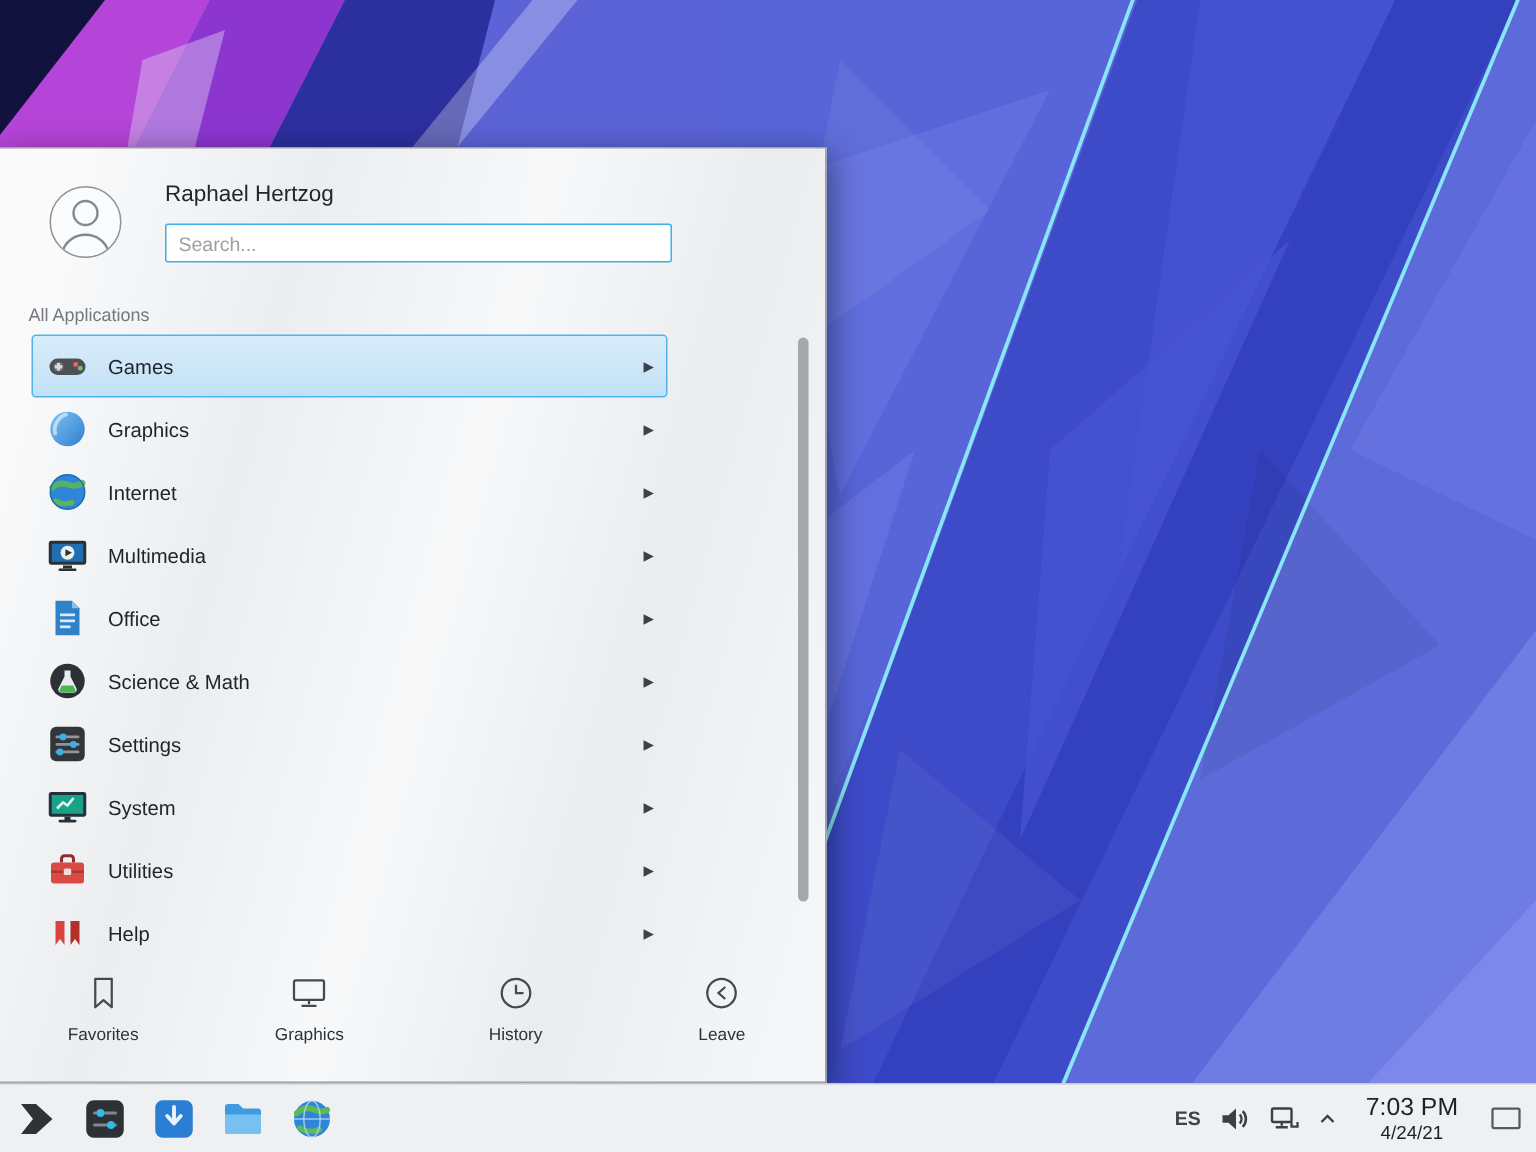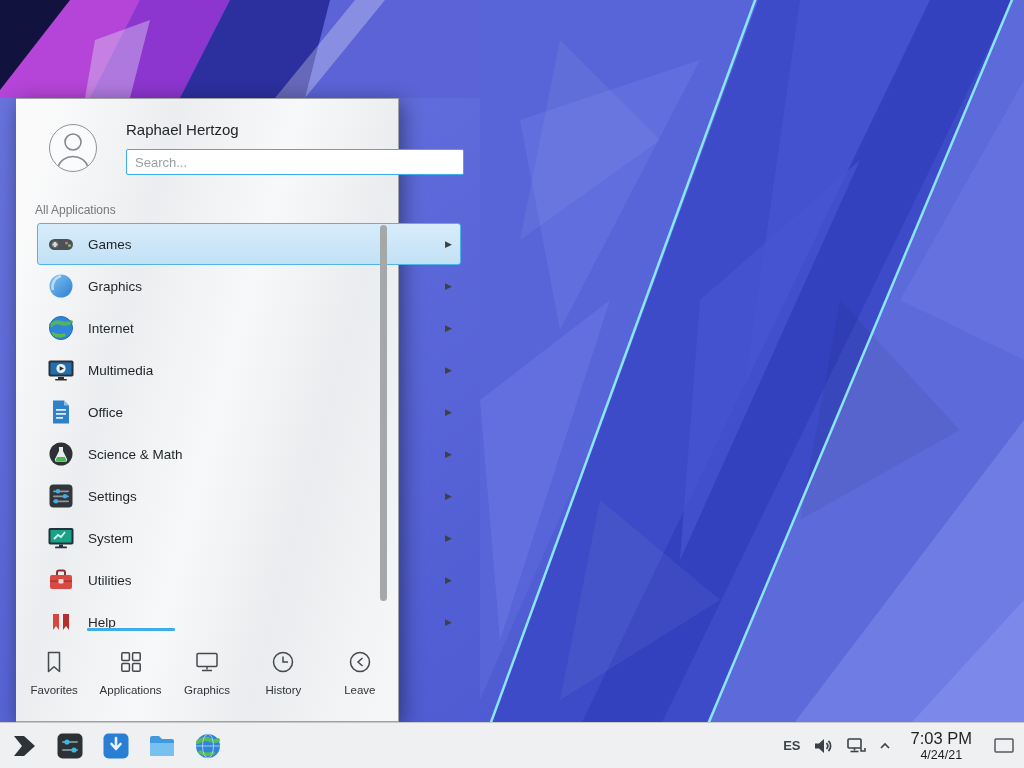--- a/index.html
+++ b/index.html
@@ -6,21 +6,21 @@
   html,body { margin:0; padding:0; }
   body {
     width:1024px; height:768px; overflow:hidden; position:relative;
     font-family:"Liberation Sans","DejaVu Sans",sans-serif;
     background:#4d5bd4;
   }
   
   .wallpaper { position:absolute; inset:0; }
   
   .menu {
-    position:absolute; left:16px; top:98px; width:383px; height:624px;
+    position:absolute; left:0; top:98px; width:551px; height:624px;
     background:#eef0f2;
     background-image:linear-gradient(105deg, rgba(255,255,255,.65) 8%, rgba(226,229,233,.25) 30%,
        rgba(255,255,255,.55) 52%, rgba(224,227,231,.3) 72%, rgba(252,252,253,.5) 95%);
     border:1px solid #9fa2a5; border-left:none;
     box-shadow:3px 5px 20px rgba(0,0,0,.45);
   }
   .avatar {
     position:absolute; left:33px; top:25px; width:48px; height:48px;
     border-radius:50%; border:1px solid #8f9295; background:#fafbfc;
     display:flex; align-items:center; justify-content:center; overflow:hidden;
@@ -254,32 +254,20 @@
   <div class="scrollbar"></div>
 
   <div class="tabbar">
     <div class="tab">
       <svg width="26" height="26" viewBox="0 0 26 26">
           <path d="M7.5 3.5 h11 v19 l-5.5 -4.8 l-5.5 4.8 z" fill="none" stroke="#45494e" stroke-width="1.5" stroke-linejoin="round"></path>
         </svg>
       <span class="tab-label">Favorites</span>
     </div>
     <div class="tab">
-      <span class="tab-indicator"></span>
-      <svg width="26" height="26" viewBox="0 0 26 26">
-          <g fill="none" stroke="#45494e" stroke-width="1.5">
-            <rect x="3.8" y="3.8" width="7.6" height="7.6" rx="1"></rect>
-            <rect x="14.6" y="3.8" width="7.6" height="7.6" rx="1"></rect>
-            <rect x="3.8" y="14.6" width="7.6" height="7.6" rx="1"></rect>
-            <rect x="14.6" y="14.6" width="7.6" height="7.6" rx="1"></rect>
-          </g>
-        </svg>
-      <span class="tab-label">Applications</span>
-    </div>
-    <div class="tab">
       <svg width="26" height="26" viewBox="0 0 26 26">
           <g fill="none" stroke="#45494e" stroke-width="1.5">
             <rect x="3" y="4.5" width="20" height="13" rx="1.2"></rect>
             <line x1="13" y1="17.5" x2="13" y2="20.5"></line>
             <line x1="8" y1="21.5" x2="18" y2="21.5"></line>
           </g>
         </svg>
       <span class="tab-label">Graphics</span>
     </div>
     <div class="tab">

